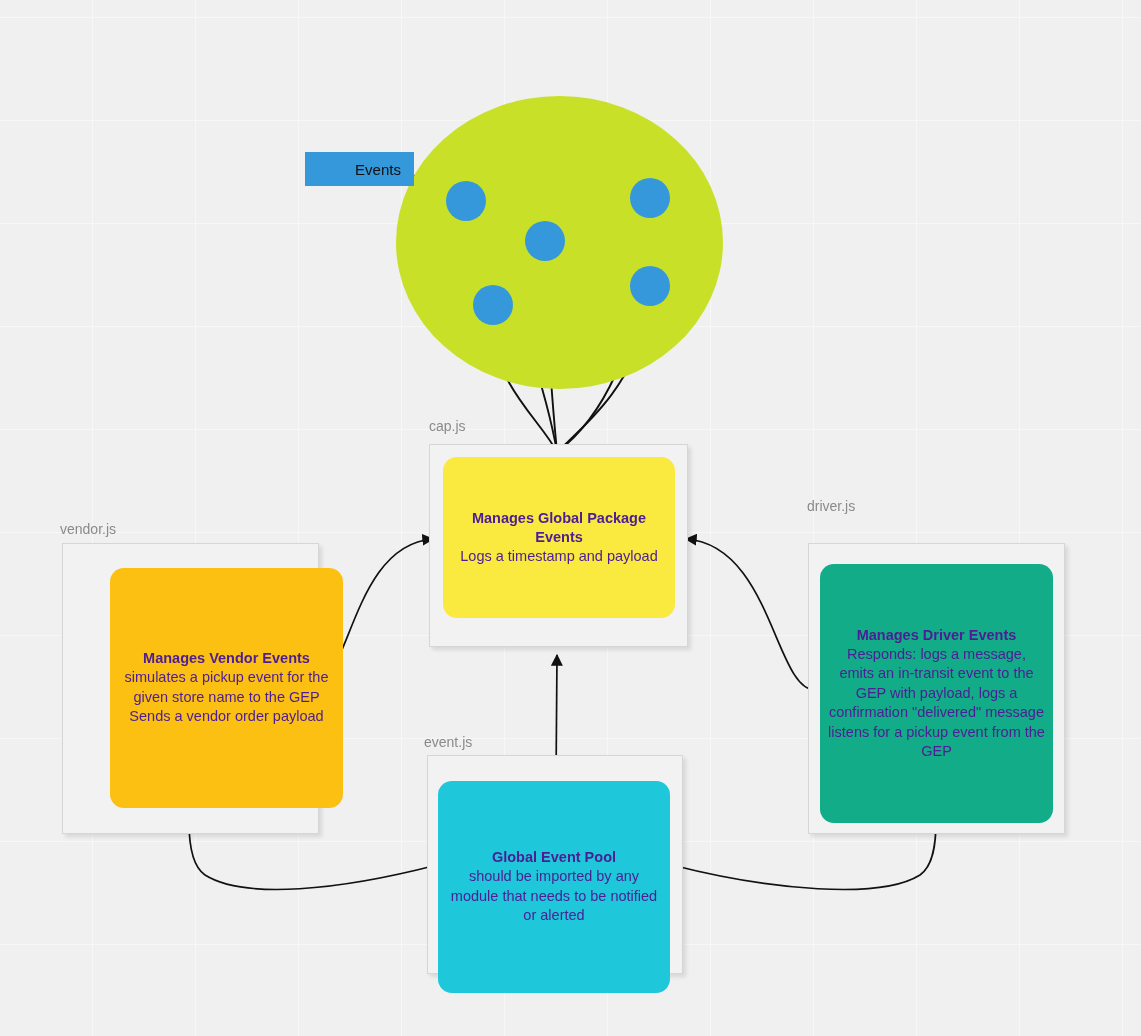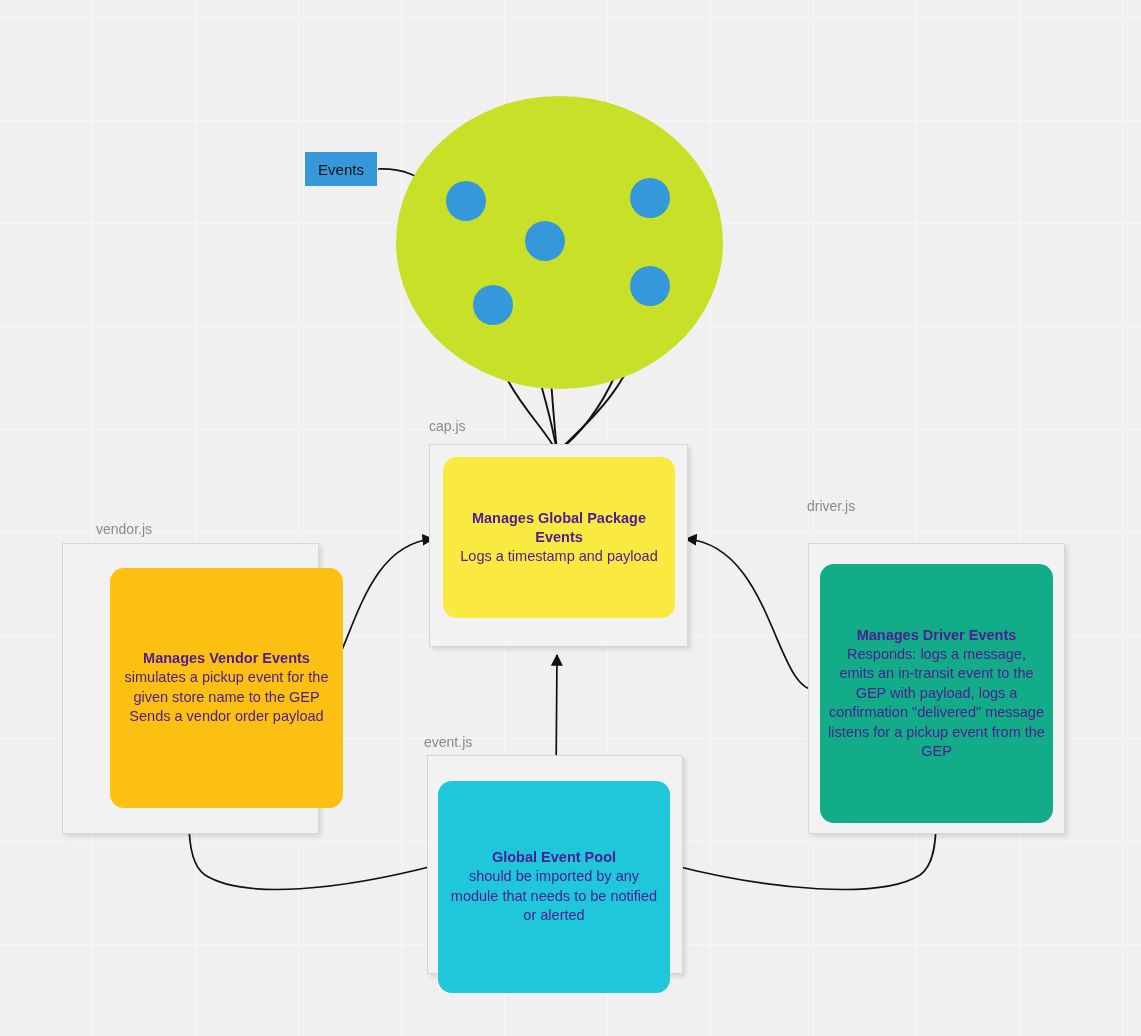--- a/index.html
+++ b/index.html
@@ -72,20 +72,21 @@
     left: 305px;
     top: 152px;
     width: 72px;
     height: 34px;
     background: #3498db;
     display: flex;
     align-items: center;
     justify-content: center;
     font-size: 15px;
     color: #101010;
+    padding-left: 37px;
   }
 
   
   .module {
     position: absolute;
     background: #f2f2f2;
     border: 1px solid #d6d6d6;
     box-shadow: 3px 3px 4px rgba(0,0,0,0.10);
   }
   .module-caption {
@@ -115,21 +116,21 @@
     line-height: 19.5px;
   }
 
   
   #mod-cap      { left: 429px; top: 444px; width: 257px; height: 201px; }
   #cap-caption  { left: 429px; top: 418px; }
   #node-cap     { left: 443px; top: 457px; width: 232px; height: 161px; background: #fae93f; }
 
   
   #mod-vendor     { left: 62px;  top: 543px; width: 255px; height: 289px; }
-  #vendor-caption { left: 60px;  top: 521px; margin-left: 36px; }
+  #vendor-caption { left: 60px;  top: 521px; }
   #node-vendor    { left: 74px;  top: 568px; width: 233px; height: 240px; background: #fbc012; margin-left: 36px; }
 
   
   #mod-driver     { left: 808px; top: 543px; width: 255px; height: 289px; }
   #driver-caption { left: 807px; top: 498px; }
   #node-driver    { left: 820px; top: 564px; width: 233px; height: 259px; background: #12ac88; }
 
   
   #mod-event     { left: 427px; top: 755px; width: 254px; height: 217px; }
   #event-caption { left: 424px; top: 734px; }

